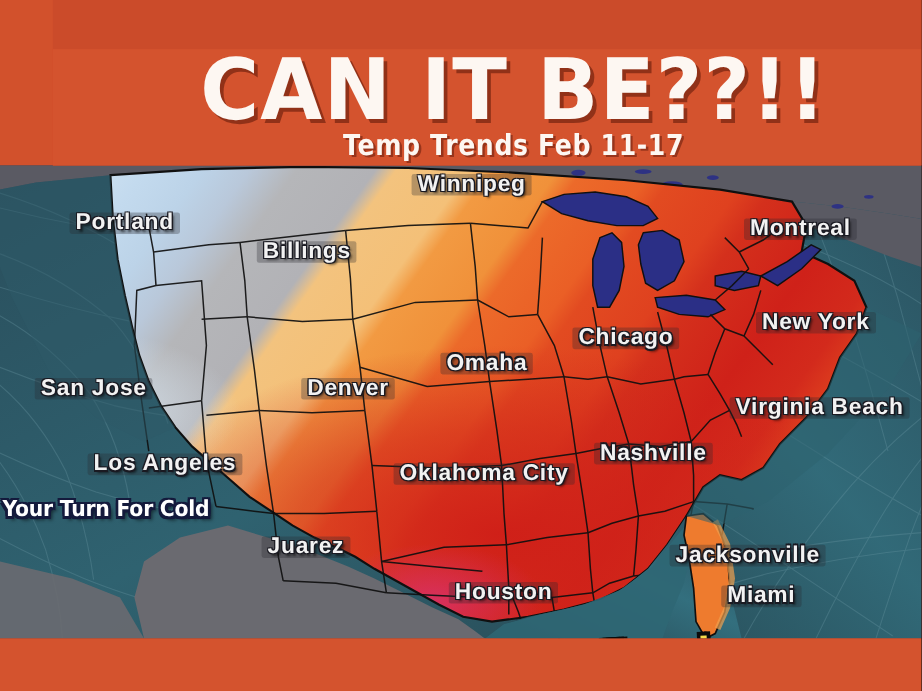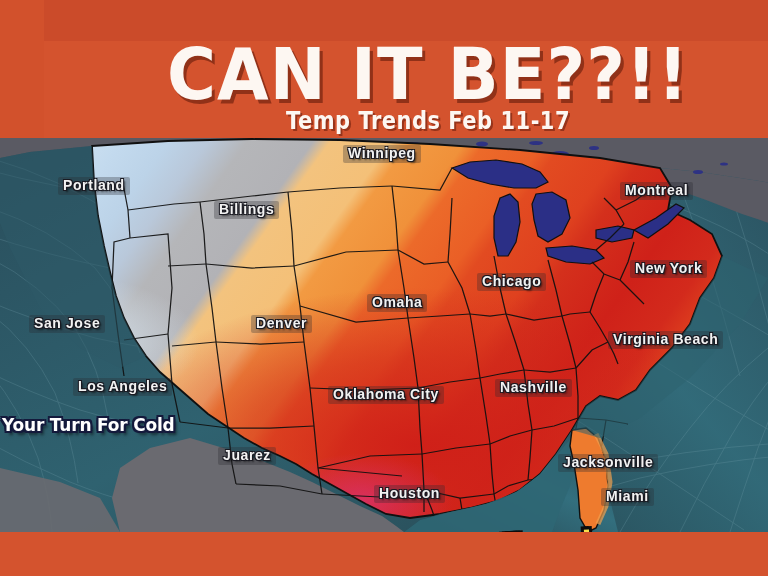--- a/index.html
+++ b/index.html
@@ -104,21 +104,21 @@
     display: block;
     width: 768px;
     height: 394px;
   }
 
   
   .city-label {
     position: absolute;
     font-family: "Liberation Sans", sans-serif;
     font-weight: bold;
-    font-size: 14px;
+    font-size: 19px;
     line-height: 15px;
     color: #f2f2f2;
     white-space: nowrap;
     padding: 1px 5px 2px 5px;
     background: rgba(40,40,48,0.30);
     border-radius: 2px;
     text-shadow:
       -1px -1px 0 #1a1a22,
        1px -1px 0 #1a1a22,
       -1px  1px 0 #1a1a22,
@@ -480,21 +480,21 @@
       <div class="city-label" style="left: 214px; top: 201px;">Billings</div>
       <div class="city-label" style="left: 343px; top: 145px;">Winnipeg</div>
       <div class="city-label" style="left: 620px; top: 182px;">Montreal</div>
       <div class="city-label" style="left: 630px; top: 260px;">New York</div>
       <div class="city-label" style="left: 477px; top: 273px; text-align: right;">Chicago</div>
       <div class="city-label" style="left: 367px; top: 294px;">Omaha</div>
       <div class="city-label" style="left: 251px; top: 315px; text-align: center;">Denver</div>
       <div class="city-label" style="left: 29px; top: 315px;">San Jose</div>
       <div class="city-label" style="left: 53px; top: 378px; margin-left: 20px;">Los Angeles</div>
       <div class="city-label" style="left: 608px; top: 331px;">Virginia Beach</div>
-      <div class="city-label" style="left: 495px; top: 379px;">Nashville</div>
+      <div class="city-label" style="left: 495px; top: 369px;">Nashville</div>
       <div class="city-label" style="left: 328px; top: 386px;">Oklahoma City</div>
       <div class="city-label" style="left: 218px; top: 447px;">Juarez</div>
       <div class="city-label" style="left: 558px; top: 454px;">Jacksonville</div>
       <div class="city-label" style="left: 374px; top: 485px;">Houston</div>
       <div class="city-label" style="left: 601px; top: 488px;">Miami</div>
     </div>
 
 </div>
 
 </body></html>

